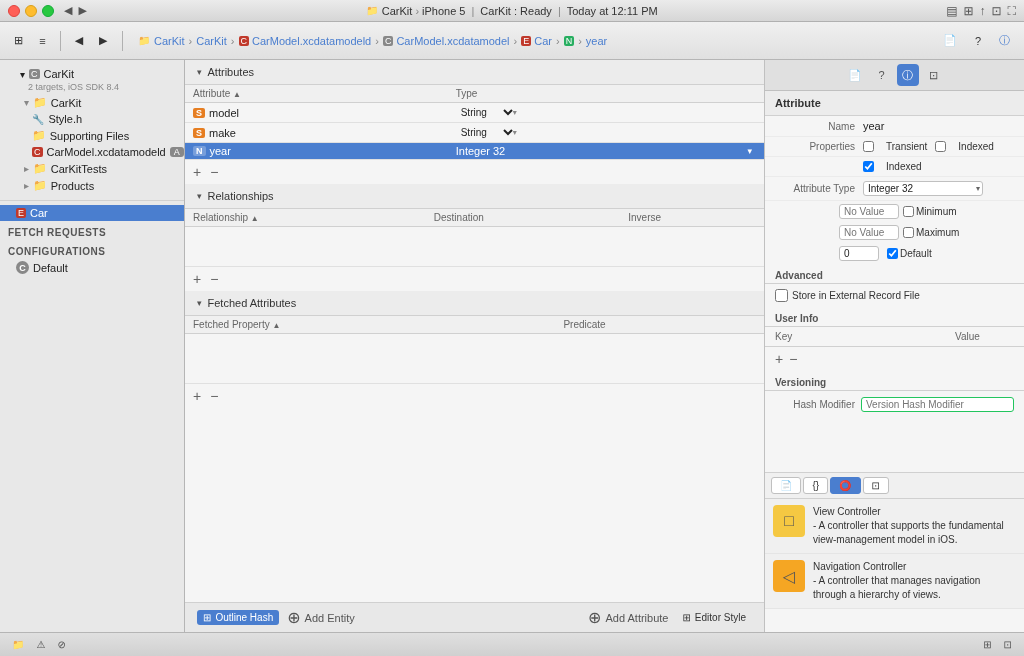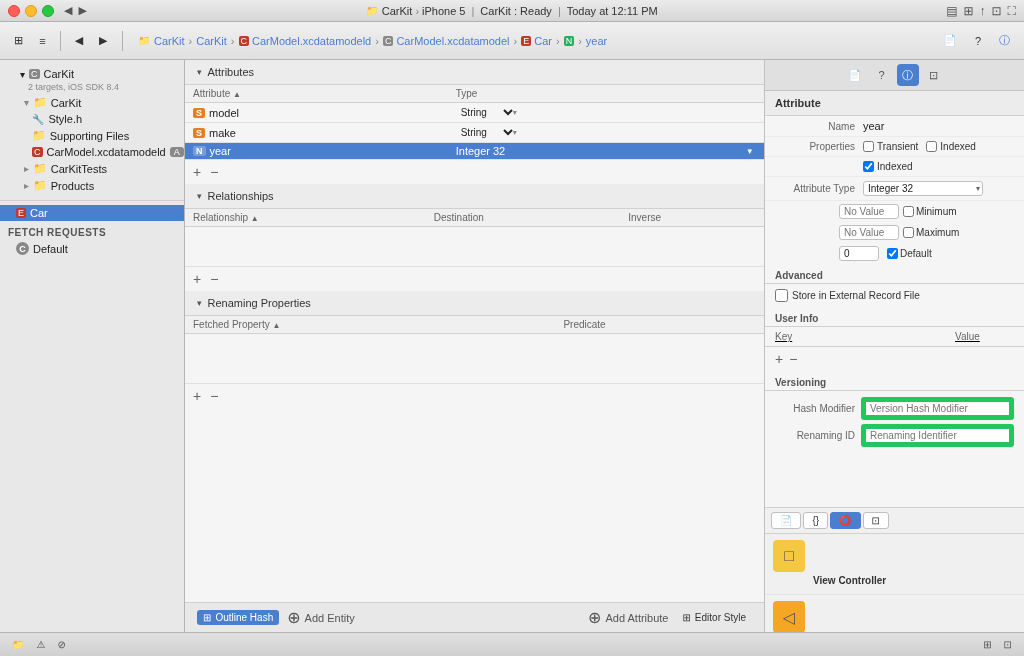--- a/index.html
+++ b/index.html
@@ -137,21 +137,21 @@
     }
     .inspector-label {
       font-size: 10px;
       color: #666;
       width: 80px;
       text-align: right;
       flex-shrink: 0;
     }
     .inspector-value { font-size: 11px; color: #222; }
     .inspector-checkbox-group { display: flex; align-items: center; gap: 8px; flex-wrap: wrap; }
-    .inspector-checkbox { display: flex; align-items: center; gap: 3px; font-size: 10px; color: #333; }
+    .inspector-checkbox { display: flex; align-items: center; gap: 12px; font-size: 10px; color: #333; }
     .inspector-checkbox input { width: 11px; height: 11px; }
     .inspector-select {
       font-size: 10px;
       border: 1px solid #c0c0c0;
       border-radius: 3px;
       background: white;
       padding: 1px 14px 1px 4px;
       appearance: none;
       color: #222;
       cursor: pointer;
@@ -176,29 +176,29 @@
     .insp-field { font-size: 10px; border: 1px solid #c0c0c0; border-radius: 3px; padding: 1px 4px; background: white; color: #999; width: 60px; }
     .insp-cb { display: flex; align-items: center; gap: 2px; font-size: 10px; color: #333; }
     .insp-cb input { width: 11px; height: 11px; }
 
     .inspector-default-row { display: flex; align-items: center; padding: 3px 10px; gap: 4px; }
     .default-number { font-size: 10px; border: 1px solid #c0c0c0; border-radius: 3px; padding: 1px 4px; background: white; color: #222; width: 40px; }
 
     .inspector-advanced { padding: 3px 10px; }
     .inspector-advanced label { display: flex; align-items: center; gap: 4px; font-size: 10px; color: #333; }
 
-    .user-info-header { display: flex; align-items: flex-end; padding: 4px 10px; border-bottom: 1px solid #d0d0d0; text-decoration: underline; }
+    .user-info-header { display: flex; align-items: flex-end; padding: 4px 10px; border-bottom: 1px solid #d0d0d0; }
     .user-info-col { font-size: 10px; color: #666; }
     .user-info-col:first-child { width: 100px; }
     .user-info-add-row { display: flex; align-items: center; gap: 6px; padding: 4px 10px; }
 
     .versioning-section { padding: 6px 10px; }
     .versioning-row { display: flex; align-items: center; gap: 6px; margin-bottom: 4px; }
     .versioning-label { font-size: 10px; color: #666; width: 80px; text-align: right; }
-    .versioning-input { font-size: 10px; border: 5px solid #22c55e; border-radius: 3px; padding: 1px 4px; background: white; color: #bbb; flex: 1; }
+    .versioning-input { font-size: 10px; border: 1px solid #22c55e; border-radius: 3px; padding: 1px 4px; background: white; color: #bbb; flex: 1; }
 
     
     .inspector-tabs {
       display: flex;
       align-items: center;
       justify-content: center;
       gap: 4px;
       padding: 4px;
       background: #e0e0e0;
       border-bottom: 1px solid #c0c0c0;
@@ -239,21 +239,21 @@
       background: #f0f0f0;
       border-top: 1px solid #d0d0d0;
     }
     .obj-library-tabs { display: flex; align-items: center; gap: 2px; padding: 4px 6px; border-bottom: 1px solid #d0d0d0; }
     .obj-lib-tab { font-size: 10px; padding: 2px 8px; border: 1px solid #c0c0c0; border-radius: 3px; background: white; cursor: pointer; color: #333; }
     .obj-lib-tab.active { background: #4a7ecf; color: white; border-color: #4a7ecf; }
     .obj-library-item { display: flex; align-items: flex-start; gap: 8px; padding: 6px 8px; border-bottom: 1px solid #e5e5e5; }
     .obj-item-icon { width: 32px; height: 32px; background: #f5c842; border-radius: 4px; display: flex; align-items: center; justify-content: center; font-size: 14px; flex-shrink: 0; }
     .obj-item-icon.nav { background: #f5a623; }
     .obj-item-text { font-size: 10px; color: #333; line-height: 1.4; }
-    .obj-item-title { font-weight: 700; margin-top: 34px; }
+    .obj-item-title { font-weight: 400; }
 
     .type-dropdown { position: relative; display: inline-flex; align-items: center; }
     .type-select { font-size: 10px; border: 1px solid transparent; background: transparent; cursor: pointer; color: #222; padding-right: 12px; }
     .type-arrow { position: absolute; right: 0; font-size: 8px; color: #888; }
 
     .attr-name-cell { display: flex; align-items: center; }
 
     
     .section-divider { height: 1px; background: #d0d0d0; margin: 0; }
   </style>
@@ -379,20 +379,21 @@
     </div>
     <div class="section-divider" style="margin:4px 0;"></div>
 
     <div class="sidebar-item selected">
       <span style="font-size:9px;background:#c0392b;color:white;border-radius:2px;padding:0 2px;">E</span>
       <span>Car</span>
     </div>
 
     <div class="sidebar-section-header">FETCH REQUESTS</div>
 
+    <div class="sidebar-section-header">CONFIGURATIONS</div>
     <div class="sidebar-item">
       <span style="font-size:9px;background:#888;color:white;border-radius:50%;width:13px;height:13px;display:inline-flex;align-items:center;justify-content:center;font-weight:bold;">C</span>
       <span>Default</span>
     </div>
   </div>
 
   <div style="flex:1;display:flex;flex-direction:column;background:#f5f5f5;">
     <div style="flex:1;overflow-y:auto;">
 
       <div class="section-header">
@@ -482,21 +483,21 @@
             </tr>
         </tbody>
       </table>
       <div class="table-add-row">
         <span class="add-btn">+</span>
         <span class="add-btn" style="margin-left:6px;">−</span>
       </div>
 
       <div class="section-header">
         <span class="section-toggle">▾</span>
-        <span class="section-title">Renaming Properties</span>
+        <span class="section-title">Fetched Attributes</span>
       </div>
       <table class="attributes-table">
         <thead>
           <tr>
             <th>
               <span>Fetched Property</span> <span class="sort-arrow">▲</span>
             </th>
             <th>Predicate</th>
           </tr>
         </thead>
@@ -632,40 +633,37 @@
       <span class="add-btn">+</span>
       <span class="add-btn">−</span>
     </div>
 
     <div class="inspector-section-title">Versioning</div>
     <div class="versioning-section">
       <div class="versioning-row">
         <span class="versioning-label">Hash Modifier</span>
         <input class="versioning-input" type="text" placeholder="Version Hash Modifier" style="">
       </div>
-      <div class="versioning-row">
-        <span class="versioning-label">Renaming ID</span>
-        <input class="versioning-input" type="text" placeholder="Renaming Identifier" style="">
-      </div>
     </div>
 
     <div style="height:50px;"></div>
     <div class="obj-library">
       <div class="obj-library-tabs">
         <button class="obj-lib-tab">📄</button>
         <button class="obj-lib-tab">{}</button>
         <button class="obj-lib-tab active">⭕</button>
         <button class="obj-lib-tab">⊡</button>
       </div>
       <div class="obj-library-item">
         <div class="obj-item-icon" style="background:#f5c842;">
           <span style="font-size:16px;color:#555;">□</span>
         </div>
         <div class="obj-item-text">
           <div class="obj-item-title">View Controller</div>
+          <div> - A controller that supports the fundamental view-management model in iOS.</div>
         </div>
       </div>
       <div class="obj-library-item">
         <div class="obj-item-icon nav" style="background:#f5a623;">
           <span style="font-size:16px;color:#555;">◁</span>
         </div>
         <div class="obj-item-text">
           <div class="obj-item-title">Navigation Controller</div>
           <div> - A controller that manages navigation through a hierarchy of views.</div>
         </div>

